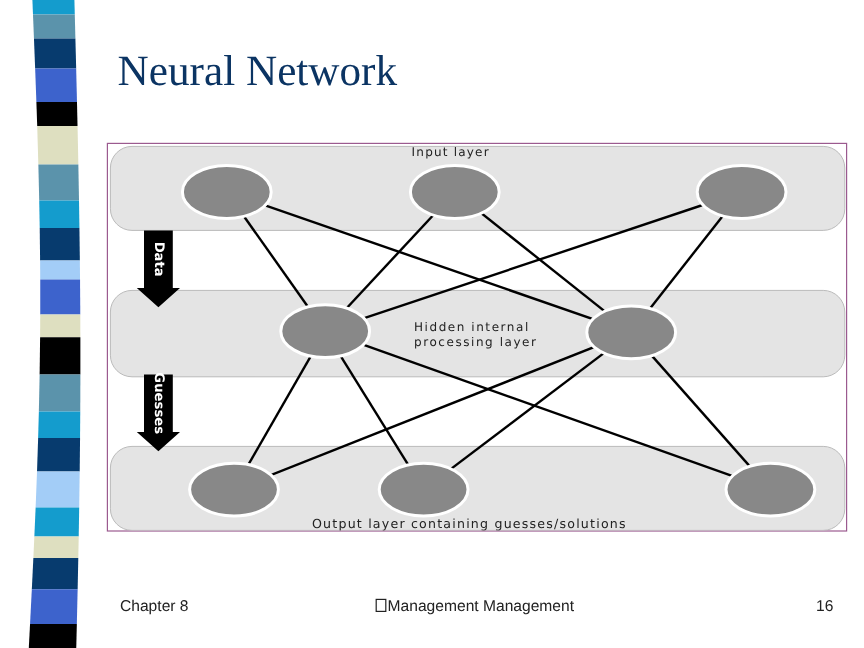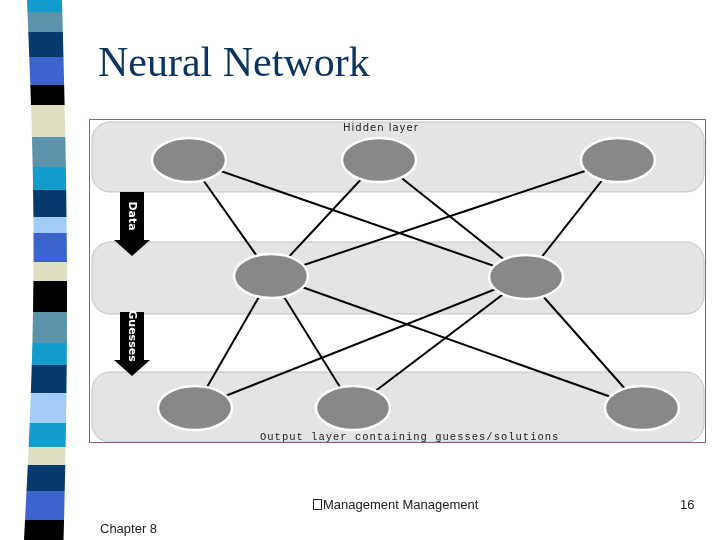--- a/index.html
+++ b/index.html
@@ -1,26 +1,26 @@
 <!DOCTYPE html>
 <html><head>
 <meta charset="utf-8">
 <style>
   html, body { margin: 0; padding: 0; }
   body { width: 720px; height: 540px; background: #ffffff; position: relative; overflow: hidden; font-family: "Liberation Sans", sans-serif; }
   #stripe { position: absolute; left: 0; top: 0; width: 80px; height: 540px; }
-  .title { position: absolute; left: 98px; top: 38px; font-family: "Liberation Serif", serif; font-size: 42px; color: #0b3463; letter-spacing: 0px; }
+  .title { position: absolute; left: 98px; top: 38px; font-family: "Liberation Serif", serif; font-size: 36px; color: #0b3463; letter-spacing: 0px; }
   .diagram { position: absolute; left: 89px; top: 119px; width: 617px; height: 324px; border: 1px solid #9b5a8f; box-sizing: border-box; background: #ffffff; overflow: hidden; }
   #net { position: absolute; left: 0; top: 0; }
   .lbl { position: absolute; font-family: "DejaVu Sans", sans-serif; color: #222; white-space: nowrap; }
   .lbl-input { left: 253px; top: 2px; font-size: 10px; letter-spacing: 1px; }
   .lbl-hidden { left: 255px; top: 148px; font-size: 10px; letter-spacing: 1.3px; line-height: 12px; }
-  .lbl-output { left: 170px; top: 311px; font-size: 10.5px; letter-spacing: 1px; font-family: Liberation Mono, monospace; }
+  .lbl-output { left: 170px; top: 311px; font-size: 10.5px; letter-spacing: 1px; }
   .footer { position: absolute; top: 497px; font-size: 13px; color: #222; }
-  .footer-left { left: 100px; margin-top: 24px; }
+  .footer-left { left: 100px; }
   .footer-center { left: 313px; }
   .footer-right { left: 680px; }
   .glyph { display: inline-block; width: 9px; height: 11px; border: 1px solid #222; box-sizing: border-box; vertical-align: -1px; margin-right: 1px; }
 </style>
 </head>
 <body>
 
 <svg id="stripe" viewBox="0 0 80 540" width="80" height="540">
     <polygon points="27,0 62,0 62.31395259764657,12 27.491385123286335,12" fill="#149ccd"></polygon>
     <polygon points="27.491385123286335,12 62.31395259764657,12 62.83384373358051,32 28.30298160657994,32" fill="#5b93ab"></polygon>
@@ -83,19 +83,23 @@
         <g>
           <polygon points="30,72 54,72 54,120 60,120 42,136 24,120 30,120" fill="#000"></polygon>
           <text x="0" y="0" fill="#fff" font-size="11" font-weight="bold" font-family="&quot;DejaVu Sans&quot;, sans-serif" text-anchor="middle" dominant-baseline="middle" transform="translate(42,96) rotate(90)">Data</text>
         </g>
         <g>
           <polygon points="30,192 54,192 54,240 60,240 42,256 24,240 30,240" fill="#000"></polygon>
           <text x="0" y="0" fill="#fff" font-size="11" font-weight="bold" font-family="&quot;DejaVu Sans&quot;, sans-serif" text-anchor="middle" dominant-baseline="middle" transform="translate(42,216) rotate(90)">Guesses</text>
         </g>
       </g>
   </svg>
-  <div class="lbl lbl-input">Hidden layer</div>
+  <div class="lbl lbl-input">Input layer</div>
+  <div class="lbl lbl-hidden">
+    <div>Hidden internal</div>
+    <div>processing layer</div>
+  </div>
   <div class="lbl lbl-output">Output layer containing guesses/solutions</div>
 </div>
 
 <div class="footer footer-left">Chapter 8</div>
 <div class="footer footer-center"><span class="glyph"></span><span>Management Management</span></div>
 <div class="footer footer-right">16</div>
 
 </body></html>

